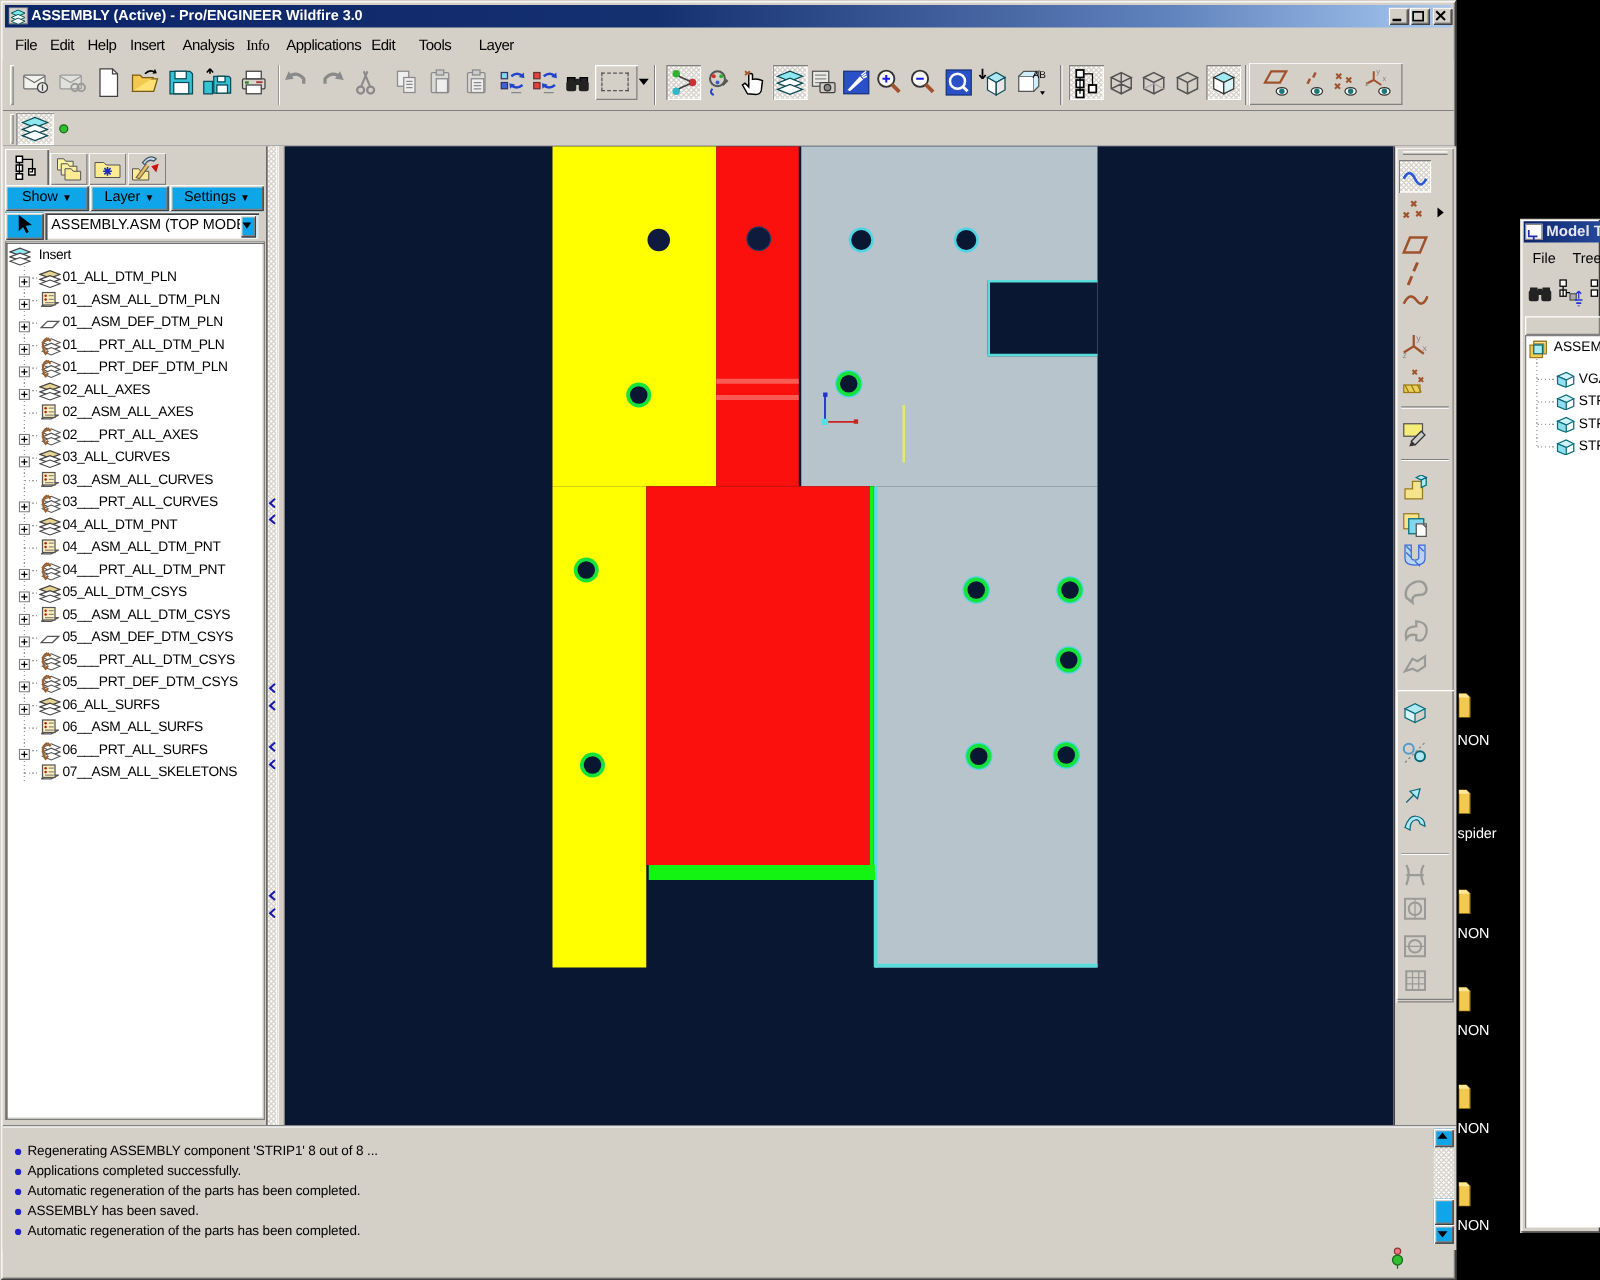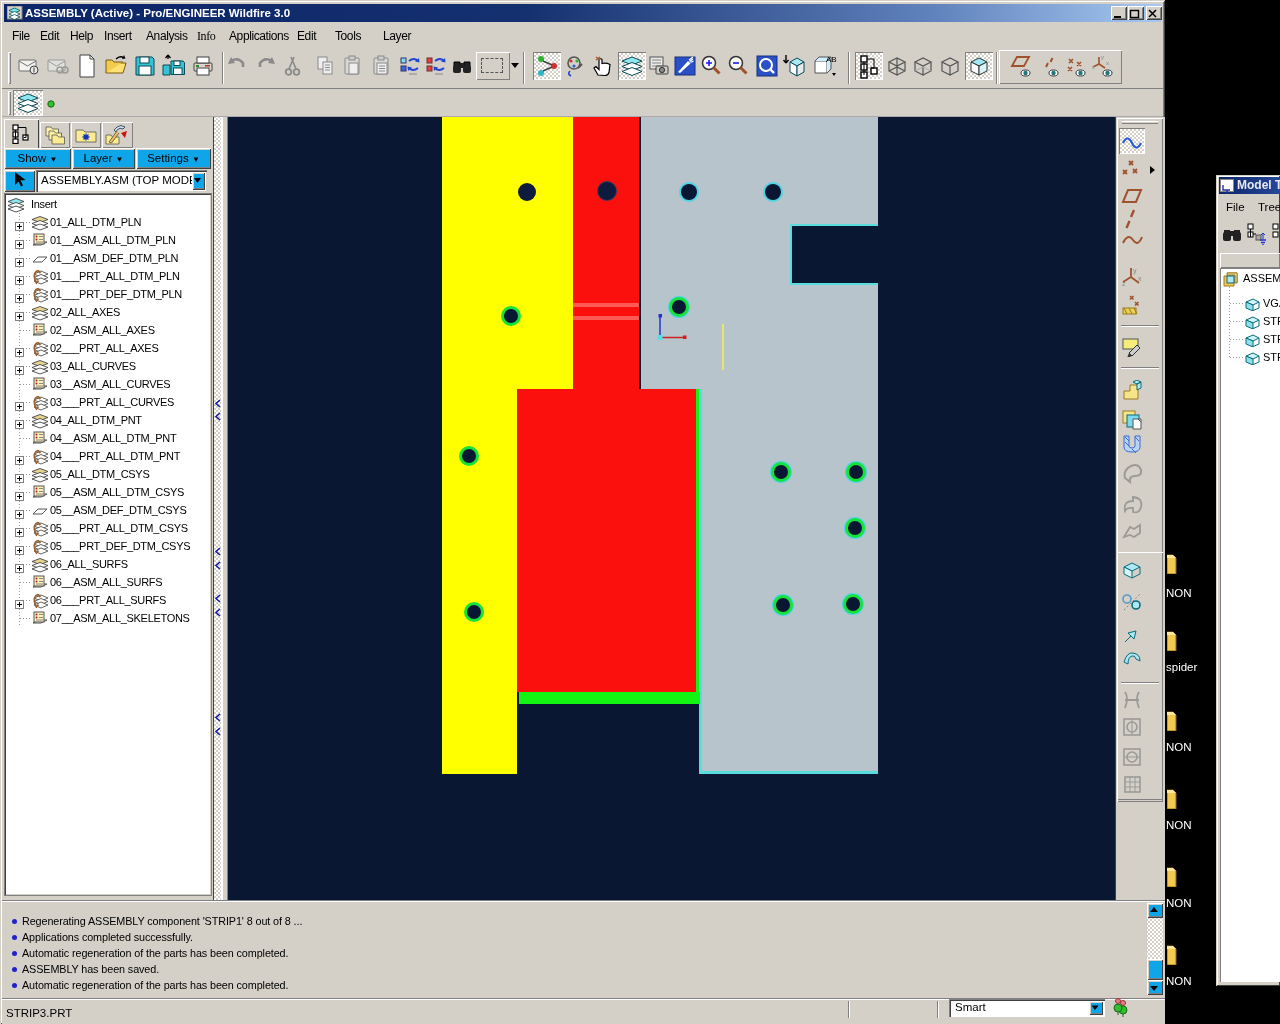--- a/index.html
+++ b/index.html
@@ -759,35 +759,20 @@
       <div class="msg" style="top:15px;">Regenerating ASSEMBLY component 'STRIP1' 8 out of 8 ...</div>
       <div class="bullet" style="top:35px;"></div>
       <div class="msg" style="top:31px;">Applications completed successfully.</div>
       <div class="bullet" style="top:51px;"></div>
       <div class="msg" style="top:47px;">Automatic regeneration of the parts has been completed.</div>
       <div class="bullet" style="top:67px;"></div>
       <div class="msg" style="top:63px;">ASSEMBLY has been saved.</div>
       <div class="bullet" style="top:83px;"></div>
       <div class="msg" style="top:79px;">Automatic regeneration of the parts has been completed.</div>
     </div>
-<div id="statusbar" class="abs">
-      <div class="abs" style="left:4px;top:9px;font-size:11.5px;">STRIP3.PRT</div>
-      <div class="abs" style="left:846px;top:3px;width:2px;height:17px;box-shadow:inset 1px 0 0 #808080, inset -1px 0 0 #fff;"></div>
-      <div class="abs" style="left:935px;top:3px;width:2px;height:17px;box-shadow:inset 1px 0 0 #808080, inset -1px 0 0 #fff;"></div>
-      <div class="abs" style="left:947px;top:1px;width:156px;height:18px;background:#fff;box-shadow:inset 1px 1px 0 #808080, inset 2px 2px 0 #404040, inset -1px -1px 0 #fff;"></div>
-      <div class="abs" style="left:953px;top:3px;font-size:11.5px;">Smart</div>
-      <div class="abs pbtn" style="left:1087px;top:3px;width:14px;height:14px;"><svg width="12" height="12">
-          <path d="M2.5 4.5 l7 0 l-3.5 4.5 z" fill="#000"></path>
-        </svg></div>
-      <div class="abs" style="left:1113px;top:0px;"><svg width="18" height="20">
-          <circle cx="8" cy="5" r="2.5" fill="#e87a8a" stroke="#993333"></circle>
-          <circle cx="8" cy="12" r="4" fill="#2fbf2f" stroke="#1a6a1a"></circle>
-          <path d="M8 16 v3" stroke="#1a6a1a"></path>
-        </svg></div>
-    </div>
 <div class="abs" style="left:1167px;top:553px;"><svg width="10" height="21">
         <path d="M0 2 h6 l3 3 v16 h-9 z" fill="#f3c94f" stroke="#8a6a10"></path>
         <path d="M0 2 h6 l3 3 h-9 z" fill="#ffe79a"></path>
       </svg></div>
     <div class="dlabel" style="left:1166px;top:587px;">NON</div>
     <div class="abs" style="left:1167px;top:630px;"><svg width="10" height="21">
         <path d="M0 2 h6 l3 3 v16 h-9 z" fill="#f3c94f" stroke="#8a6a10"></path>
         <path d="M0 2 h6 l3 3 h-9 z" fill="#ffe79a"></path>
       </svg></div>
     <div class="dlabel" style="left:1166px;top:661px;">spider</div>

